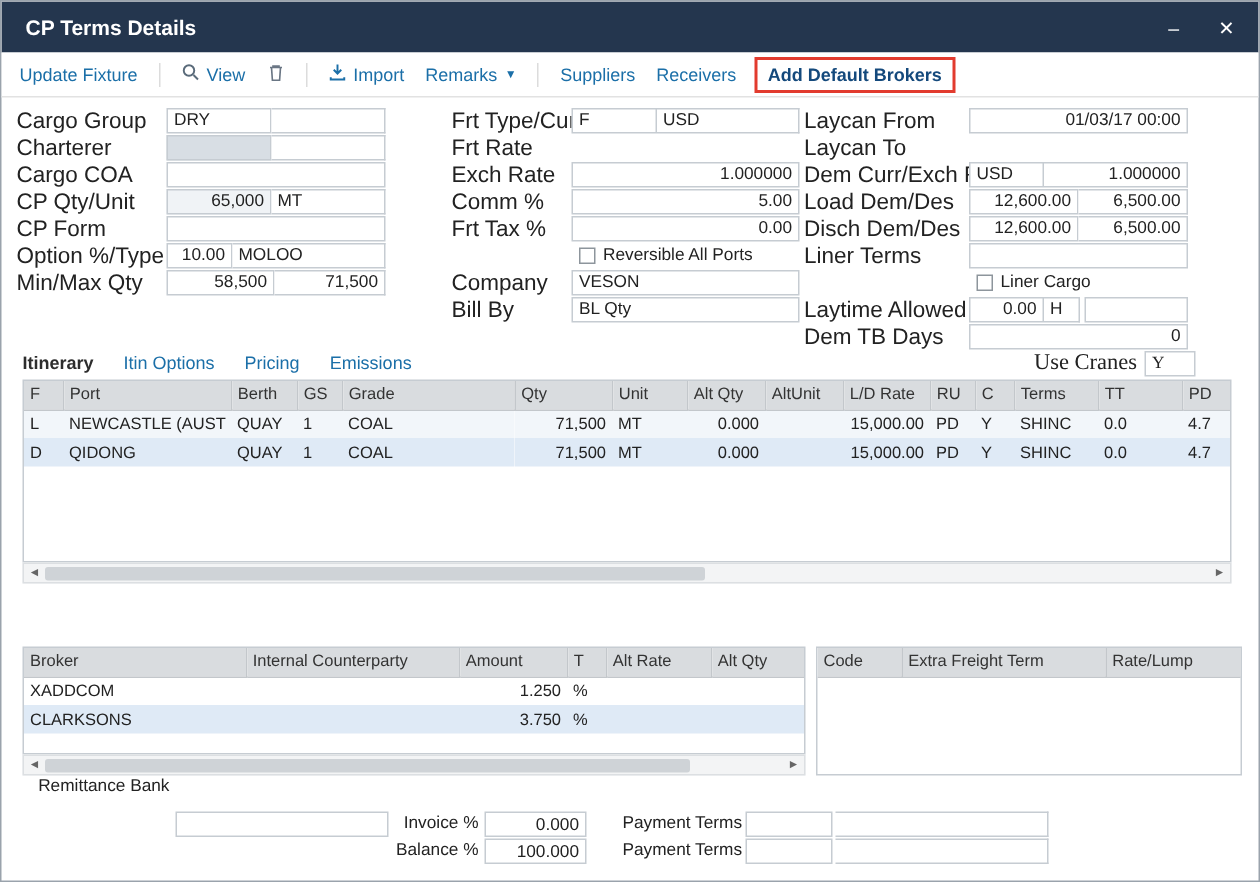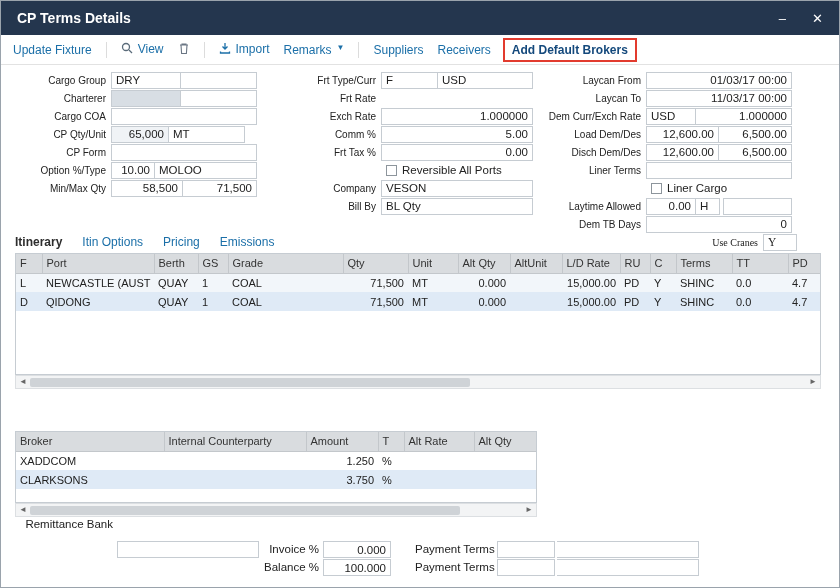--- a/index.html
+++ b/index.html
@@ -7,33 +7,33 @@
   body { font-family:"Liberation Sans", sans-serif; }
   .window { position:relative; width:840px; height:588px; background:#fff; border:1px solid #9aa3ac; overflow:hidden; }
 
   
   .titlebar { position:absolute; top:0; left:0; right:0; height:34px; background:#24364e; color:#fff; display:flex; align-items:center; padding:0 16px; }
   .titlebar .title { flex:1; font-size:14px; font-weight:bold; }
   .win-btn { color:#fff; font-size:13px; margin-left:26px; cursor:pointer; line-height:1; }
 
   
   .toolbar { position:absolute; top:34px; left:0; right:0; height:30px; background:#fff; border-bottom:1px solid #e2e2e2; display:flex; align-items:center; padding:0 12px; gap:14px; font-size:12px; color:#1b6fa8; }
-  .tb-item { display:flex; align-items:flex-start; gap:5px; cursor:pointer; white-space:nowrap; }
+  .tb-item { display:flex; align-items:center; gap:5px; cursor:pointer; white-space:nowrap; }
   .tb-sep { width:1px; height:16px; background:#dcdcdc; }
   .tb-caret { font-size:8px; color:#1b6fa8; }
   .tb-strong { position:relative; color:#14497c; font-weight:bold; padding:4px 7px; }
   .red-box { position:absolute; inset:-1px -2px; border:2px solid #e23b2e; pointer-events:none; }
 
   
   .col { position:absolute; top:70px; }
   .col-left  { left:10px;  width:248px; }
   .col-mid   { left:300px; width:234px; }
   .col-right { left:535px; width:261px; }
   .frow { display:flex; align-items:center; height:18px; }
-  .flabel { text-align:right; padding-right:5px; font-size:10px; color:#222; white-space:nowrap; }
+  .flabel { padding-right:5px; font-size:15px; color:#222; white-space:nowrap; }
   .col-left  .flabel { width:100px; }
   .col-mid   .flabel { width:80px; }
   .col-right .flabel { width:110px; }
   .fbox { border:1px solid #c6ccd2; background:#fff; height:17px; font-size:11.5px; color:#222; display:flex; align-items:center; padding:0 4px; overflow:hidden; white-space:nowrap; }
   .fbox + .fbox { border-left:none; }
   .fbox.gapl { margin-left:3px; border-left:1px solid #c6ccd2; }
   .r { justify-content:flex-end; }
   .gray { background:#d8dee4; }
   .readonly { background:#f0f3f6; }
   .cb { width:11px; height:11px; border:1px solid #8d959c; background:#fff; margin-right:5px; flex:0 0 auto; }
@@ -131,21 +131,21 @@
       <span class="flabel">Charterer</span>
       <span class="fbox gray" style="width:70px"></span>
       <span class="fbox" style="width:76px"></span>
     </div>
     <div class="frow">
       <span class="flabel">Cargo COA</span>
       <span class="fbox" style="width:146px"></span>
     </div>
     <div class="frow">
       <span class="flabel">CP Qty/Unit</span>
-      <span class="fbox r readonly" style="width:58px">65,000</span>
+      <span class="fbox r readonly" style="width:70px">65,000</span>
       <span class="fbox" style="width:76px">MT</span>
     </div>
     <div class="frow">
       <span class="flabel">CP Form</span>
       <span class="fbox" style="width:146px"></span>
     </div>
     <div class="frow">
       <span class="flabel">Option %/Type</span>
       <span class="fbox r" style="width:44px">10.00</span>
       <span class="fbox" style="width:102px">MOLOO</span>
@@ -192,21 +192,20 @@
     </div>
   </div>
 
   <div class="col col-right">
     <div class="frow">
       <span class="flabel">Laycan From</span>
       <span class="fbox r" style="width:146px">01/03/17 00:00</span>
     </div>
     <div class="frow">
       <span class="flabel">Laycan To</span>
-      <span class="fbox r" style="width:146px">11/03/17 00:00</span>
     </div>
     <div class="frow">
       <span class="flabel">Dem Curr/Exch Rate</span>
       <span class="fbox" style="width:50px">USD</span>
       <span class="fbox r" style="width:96px">1.000000</span>
     </div>
     <div class="frow">
       <span class="flabel">Load Dem/Des</span>
       <span class="fbox r" style="width:73px">12,600.00</span>
       <span class="fbox r" style="width:73px">6,500.00</span>
@@ -366,20 +365,36 @@
     </tbody>
       </table>
   </div>
 
   <div class="hscroll broker-scroll">
     <span class="hs-arrow">◄</span>
     <span class="hs-thumb" style="width:430px"></span>
     <span class="hs-arrow" style="margin-left:auto">►</span>
   </div>
 
+  <div class="gridwrap extra-wrap">
+    <table class="grid" style="width:282px">
+      <colgroup>
+        <col style="width:56px">
+          <col style="width:136px">
+          <col style="width:90px">
+      </colgroup>
+      <tbody>
+          <tr>
+        <th>Code</th>
+        <th>Extra Freight Term</th>
+        <th>Rate/Lump</th>
+      </tr>
+    </tbody>
+      </table>
+  </div>
 
   <span class="blabel abs" style="left:10px; top:517px; width:102px">Remittance Bank</span>
   <span class="fbox abs" style="left:116px; top:540px; width:142px"></span>
 
   <span class="blabel abs" style="left:240px; top:542px; width:78px">Invoice %</span>
   <span class="fbox r abs" style="left:322px; top:540px; width:68px">0.000</span>
 
   <span class="blabel abs" style="left:414px; top:542px; width:78px">Payment Terms</span>
   <span class="fbox abs" style="left:496px; top:540px; width:58px"></span>
   <span class="fbox abs" style="left:556px; top:540px; width:142px"></span>

